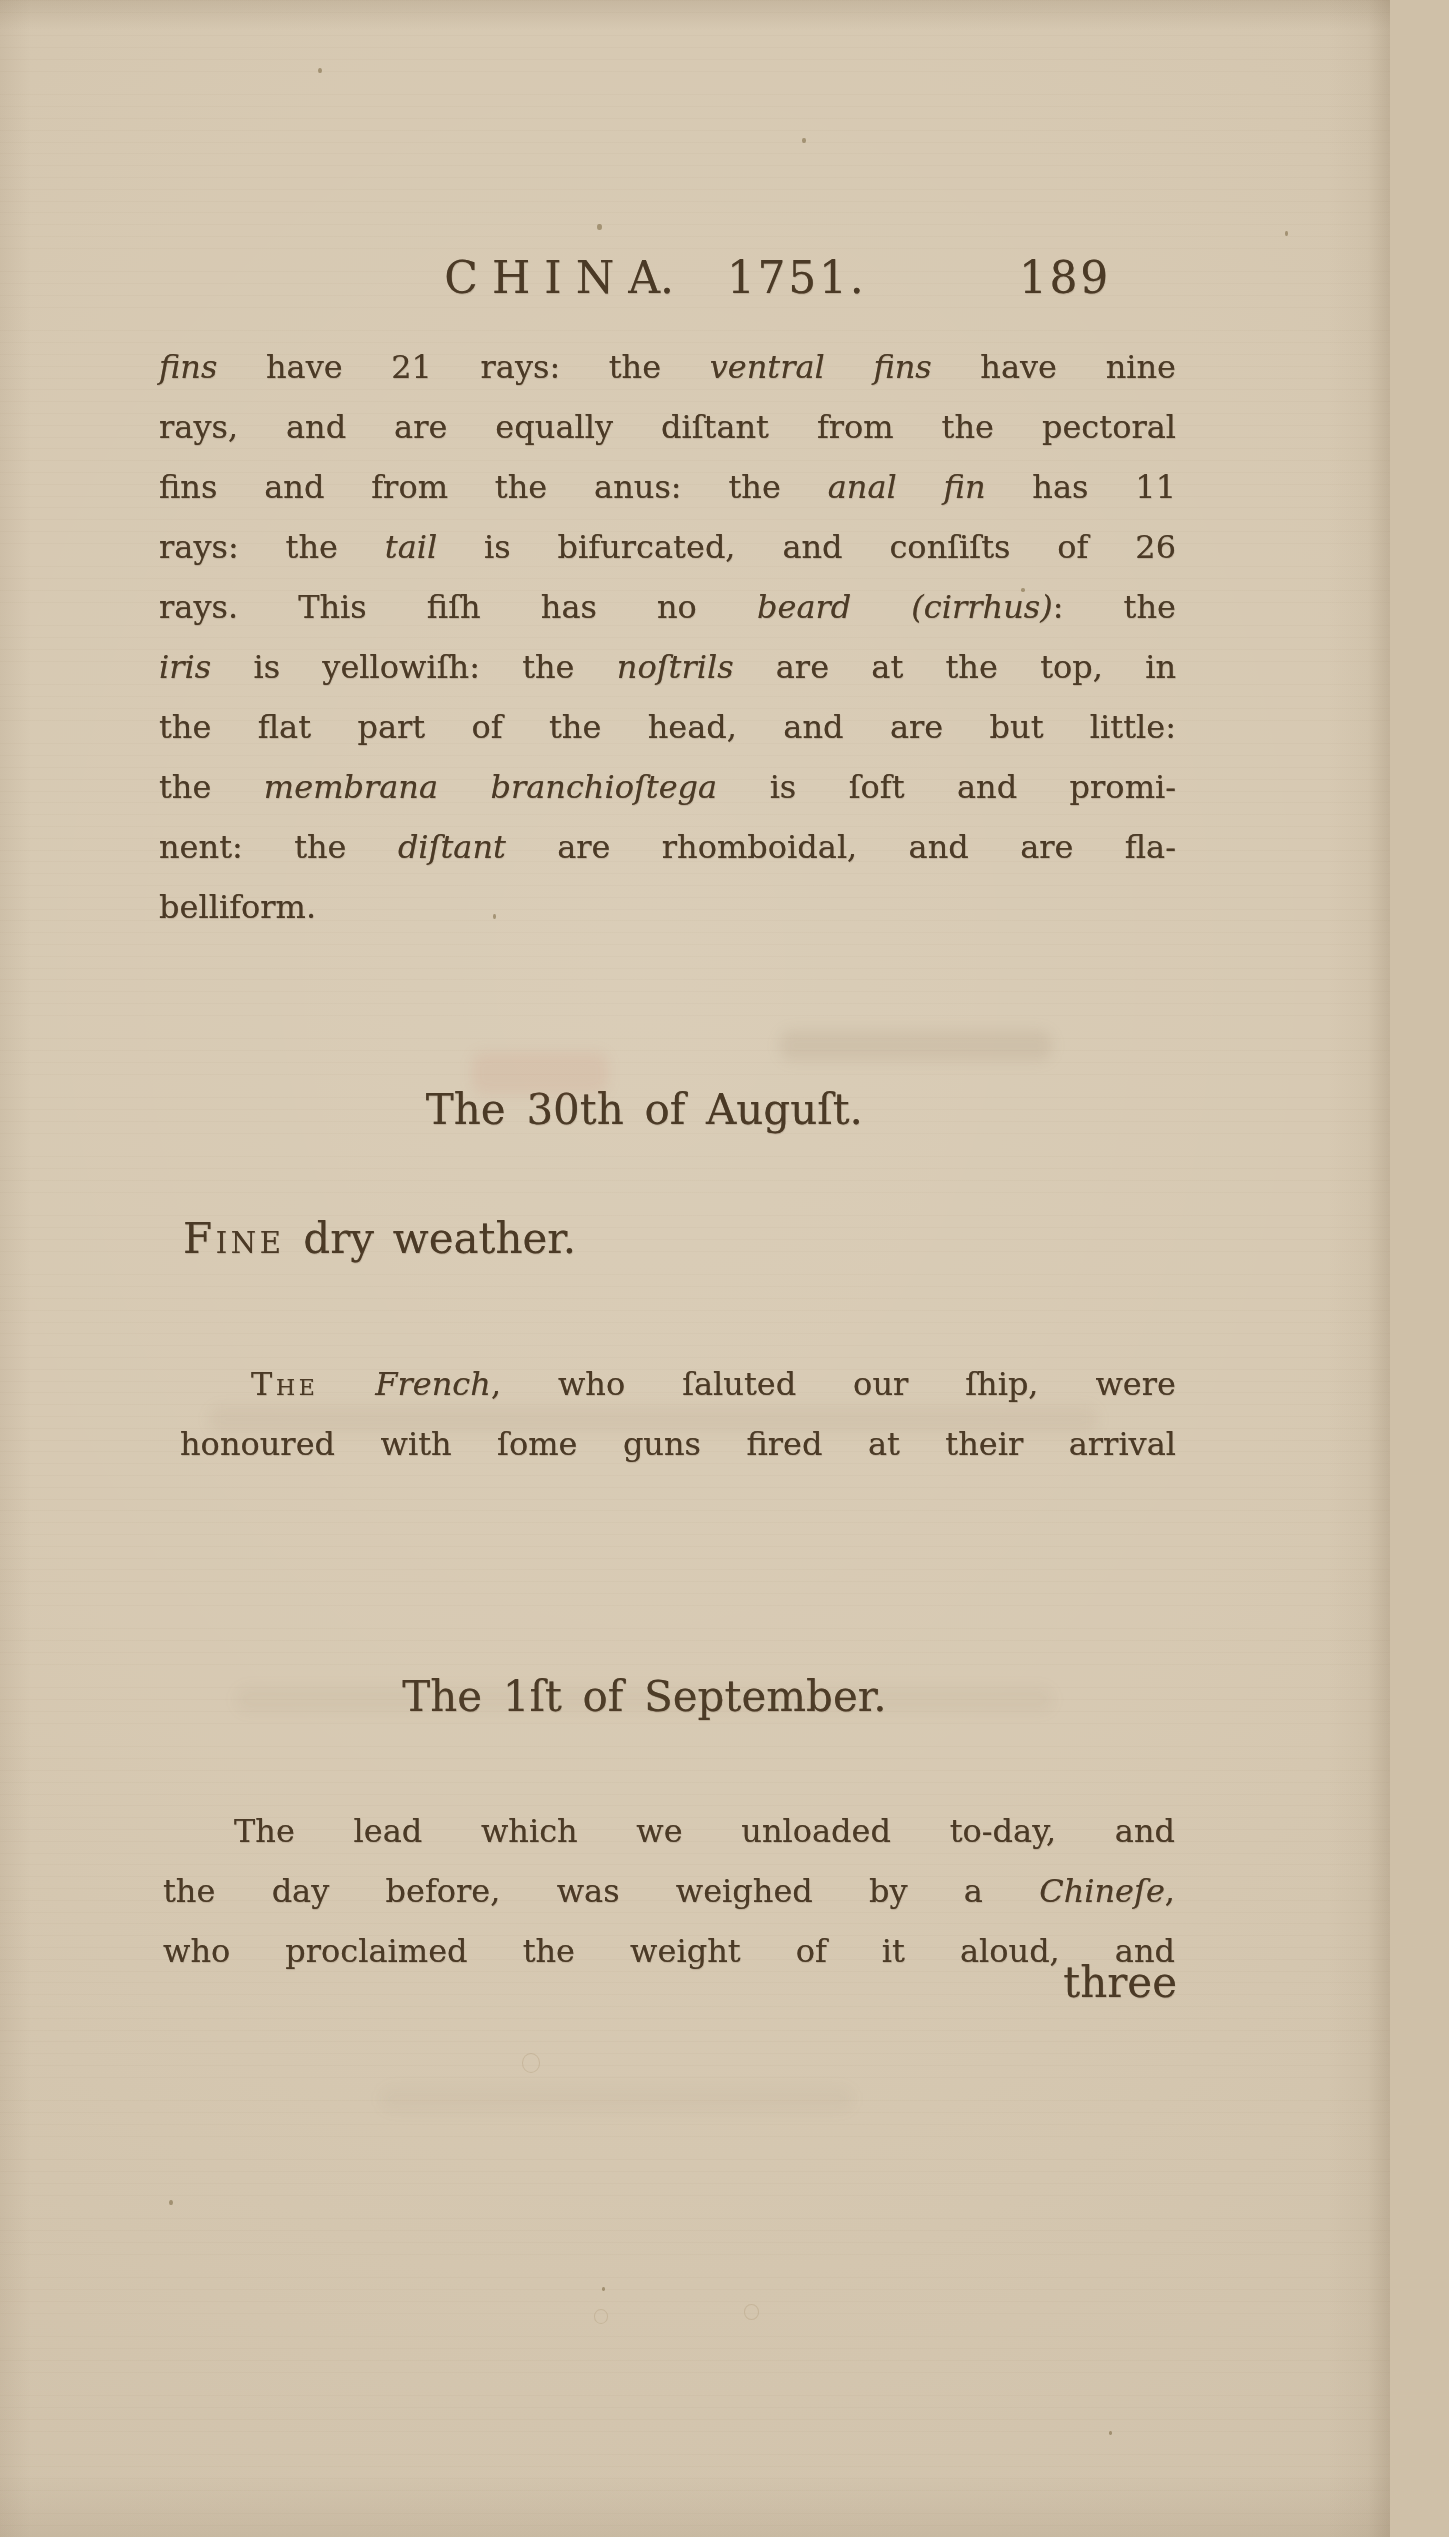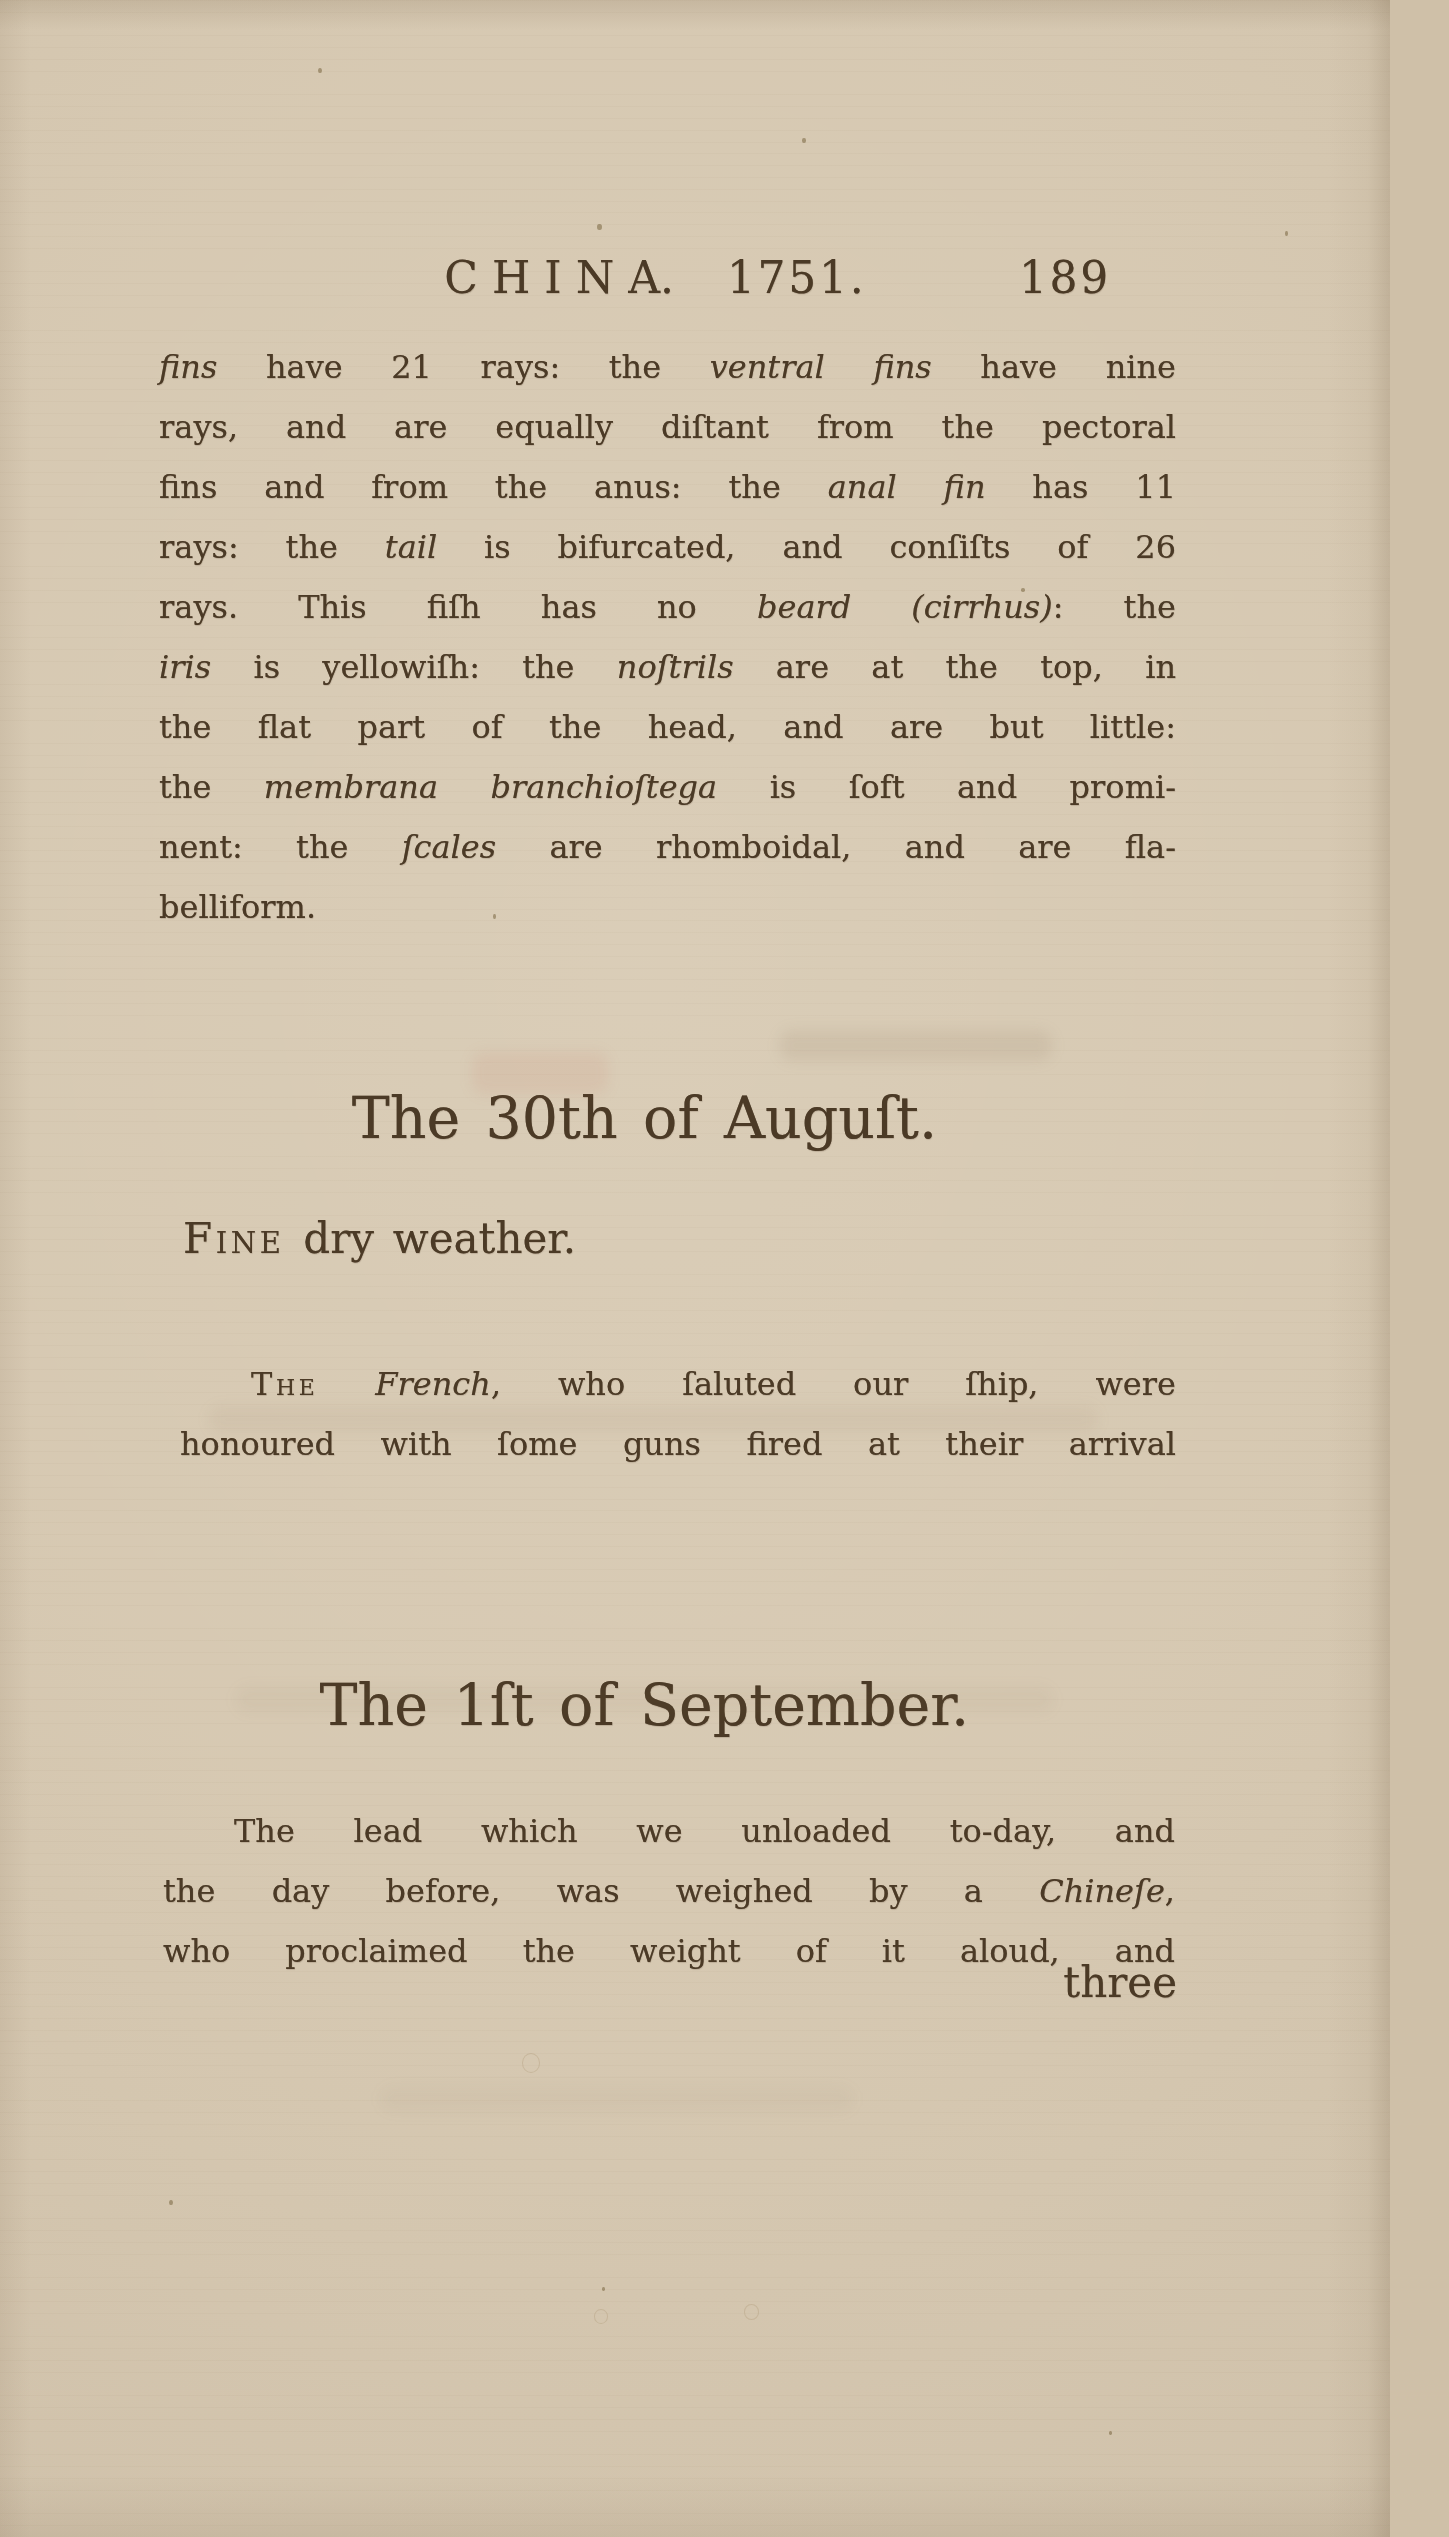--- a/index.html
+++ b/index.html
@@ -67,21 +67,21 @@
   }
   .line.indent { padding-left: 71px; }
   .para-fish  { left: 159px; top: 337px;  width: 1017px; }
   .para-french{ left: 180px; top: 1354px; width: 996px; }
   .para-lead  { left: 163px; top: 1801px; width: 1012px; }
   .heading {
     position: absolute;
     left: 161px;
     width: 1014px;
     text-align: center;
-    font-size: 57px;
+    font-size: 42px;
     transform: translateX(-23.6px);
     word-spacing: 7.3px;
   }
   .heading-august    { top: 1085px; }
   .heading-september { top: 1672px; }
   .weather-line {
     position: absolute;
     left: 183px;
     top: 1214px;
     width: 993px;
@@ -133,21 +133,21 @@
 
   <div class="para para-fish inktext">
     <div class="line"><span class="it">fins</span><span> have 21 rays: the </span><span class="it">ventral fins</span><span> have nine</span></div>
     <div class="line"><span>rays, and are equally diſtant from the pectoral</span></div>
     <div class="line"><span>fins and from the anus: the </span><span class="it">anal fin</span><span> has 11</span></div>
     <div class="line"><span>rays: the </span><span class="it">tail</span><span> is bifurcated, and conſiſts of 26</span></div>
     <div class="line"><span>rays. This fiſh has no </span><span class="it">beard (cirrhus)</span><span>: the</span></div>
     <div class="line"><span class="it">iris</span><span> is yellowiſh: the </span><span class="it">noſtrils</span><span> are at the top, in</span></div>
     <div class="line"><span>the flat part of the head, and are but little:</span></div>
     <div class="line"><span>the </span><span class="it">membrana branchioſtega</span><span> is ſoft and promi-</span></div>
-    <div class="line"><span>nent: the </span><span class="it">ſcales</span><span> are rhomboidal, and are fla-</span></div>
+    <div class="line"><span>nent: the </span><span class="it">diſtant</span><span> are rhomboidal, and are fla-</span></div>
     <div class="line nojust"><span>belliform.</span></div>
   </div>
 
   <div class="heading heading-august inktext">The 30th of Auguſt.</div>
 
   <div class="weather-line inktext"><span class="sc">Fine</span><span> dry weather.</span></div>
 
   <div class="para para-french inktext">
     <div class="line indent"><span class="sc">The</span><span> </span><span class="it">French</span><span>, who ſaluted our ſhip, were</span></div>
     <div class="line"><span>honoured with ſome guns fired at their arrival</span></div>

